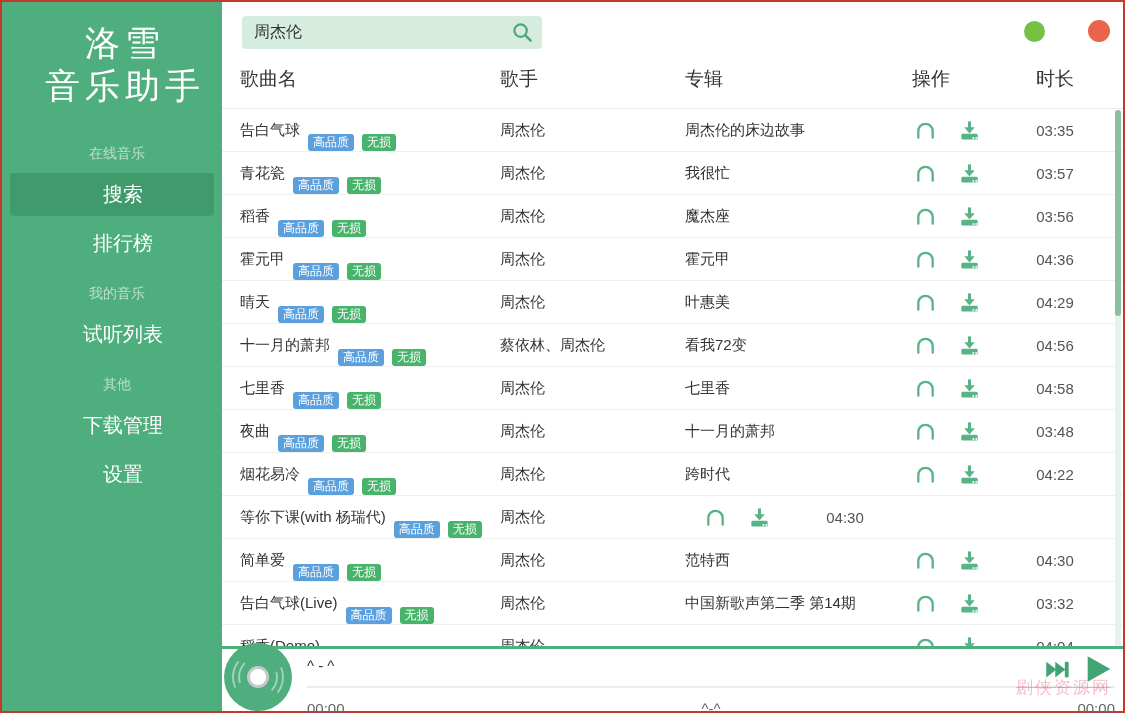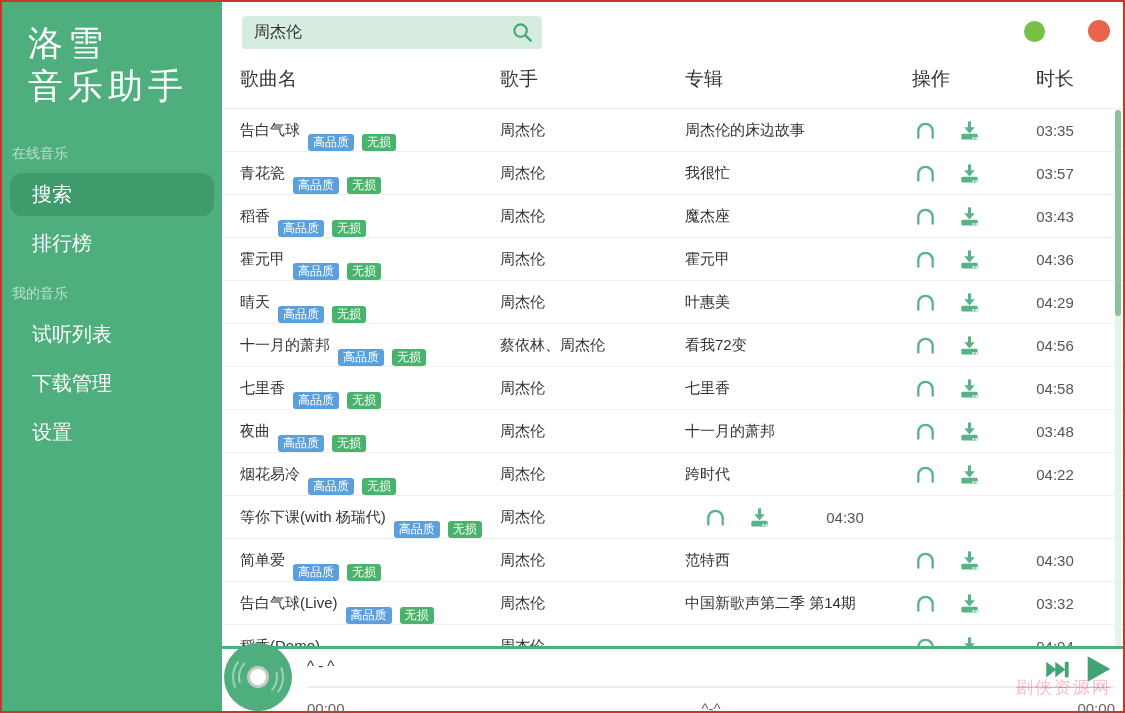--- a/index.html
+++ b/index.html
@@ -1,25 +1,25 @@
 <!DOCTYPE html>
 <html><head>
 <meta charset="utf-8">
 <style>
   * { margin:0; padding:0; box-sizing:border-box; }
   html,body { width:1125px; height:713px; overflow:hidden; background:#fff;
               font-family:"Liberation Sans","DejaVu Sans",sans-serif; }
   .window { position:relative; width:1125px; height:713px; border:2px solid #c5382c; background:#fff; }
 
   
-  .sidebar { position:absolute; left:0; top:0; bottom:0; width:220px; background:#4fae7e; z-index:5; }
+  .sidebar { position:absolute; left:0; top:0; bottom:0; width:220px; background:#4fae7e; z-index:5;text-align:center; }
   .logo { padding:20px 0 0 26px; color:#fff; font-size:35px; line-height:1.22; letter-spacing:5px; }
   .nav { margin-top:24px; }
   .section-label { padding:14px 0 4px 10px; font-size:14px; color:rgba(255,255,255,.6); }
-  .nav-item { margin:6px 8px; padding:8px 0 8px 22px; font-size:20px; color:#fff; border-radius:12px; cursor:pointer; }
+  .nav-item { margin:6px 8px; padding:8px 0 8px 22px; font-size:20px; color:#fff; border-radius:4px; cursor:pointer; }
   .nav-item.active { background:#3f9a6c; }
 
   
   .main { position:absolute; left:220px; top:0; right:0; bottom:0; background:#fff; }
   .search-bar { position:absolute; left:20px; top:14px; width:300px; height:33px;
                 background:#d6ecdf; border-radius:4px; }
   .search-bar input { position:absolute; left:0; top:0; width:100%; height:100%;
                 background:transparent; border:none; outline:none; padding:0 40px 0 12px;
                 font-size:16px; color:#333; font-family:inherit; }
   .search-icon { position:absolute; right:8px; top:5px; width:23px; height:23px; cursor:pointer; }
@@ -78,20 +78,21 @@
       <div class="nav-item active">
         <span>搜索</span>
       </div>
       <div class="nav-item">
         <span>排行榜</span>
       </div>
       <div class="section-label">我的音乐</div>
       <div class="nav-item">
         <span>试听列表</span>
       </div>
+      <div class="section-label">其他</div>
       <div class="nav-item">
         <span>下载管理</span>
       </div>
       <div class="nav-item">
         <span>设置</span>
       </div>
     </div>
   </div>
 
   <div class="main">
@@ -172,21 +173,21 @@
         <path d="M4.5 19.5 v-7 a7.5 7.5 0 0 1 15 0 v7" fill="none" stroke="#58b387" stroke-width="2.4" stroke-linecap="round"></path>
       </svg>
       <svg class="op-icon" viewBox="0 0 24 24">
         <rect x="10.4" y="2.5" width="3.2" height="7" fill="#58b387"></rect>
         <polygon points="6.5,8.5 17.5,8.5 12,15" fill="#58b387"></polygon>
         <rect x="3.5" y="15.5" width="17" height="6" rx="1.5" fill="#58b387"></rect>
         <circle cx="16" cy="19.8" r="1" fill="#ffffff"></circle>
         <circle cx="19" cy="19.8" r="1" fill="#ffffff"></circle>
       </svg>
     </div>
-    <div class="cell-dur">03:43</div>
+    <div class="cell-dur">03:56</div>
   </div>
 
   <div class="row">
     <div class="c-song cell-song">
       <span>霍元甲</span>
       <span><span class="tag" style="background: rgb(91, 160, 221);">高品质</span><span class="tag" style="background: rgb(71, 179, 107);">无损</span></span>
     </div>
     <div class="c-artist">周杰伦</div>
     <div class="c-album">霍元甲</div>
     <div class="ops">

